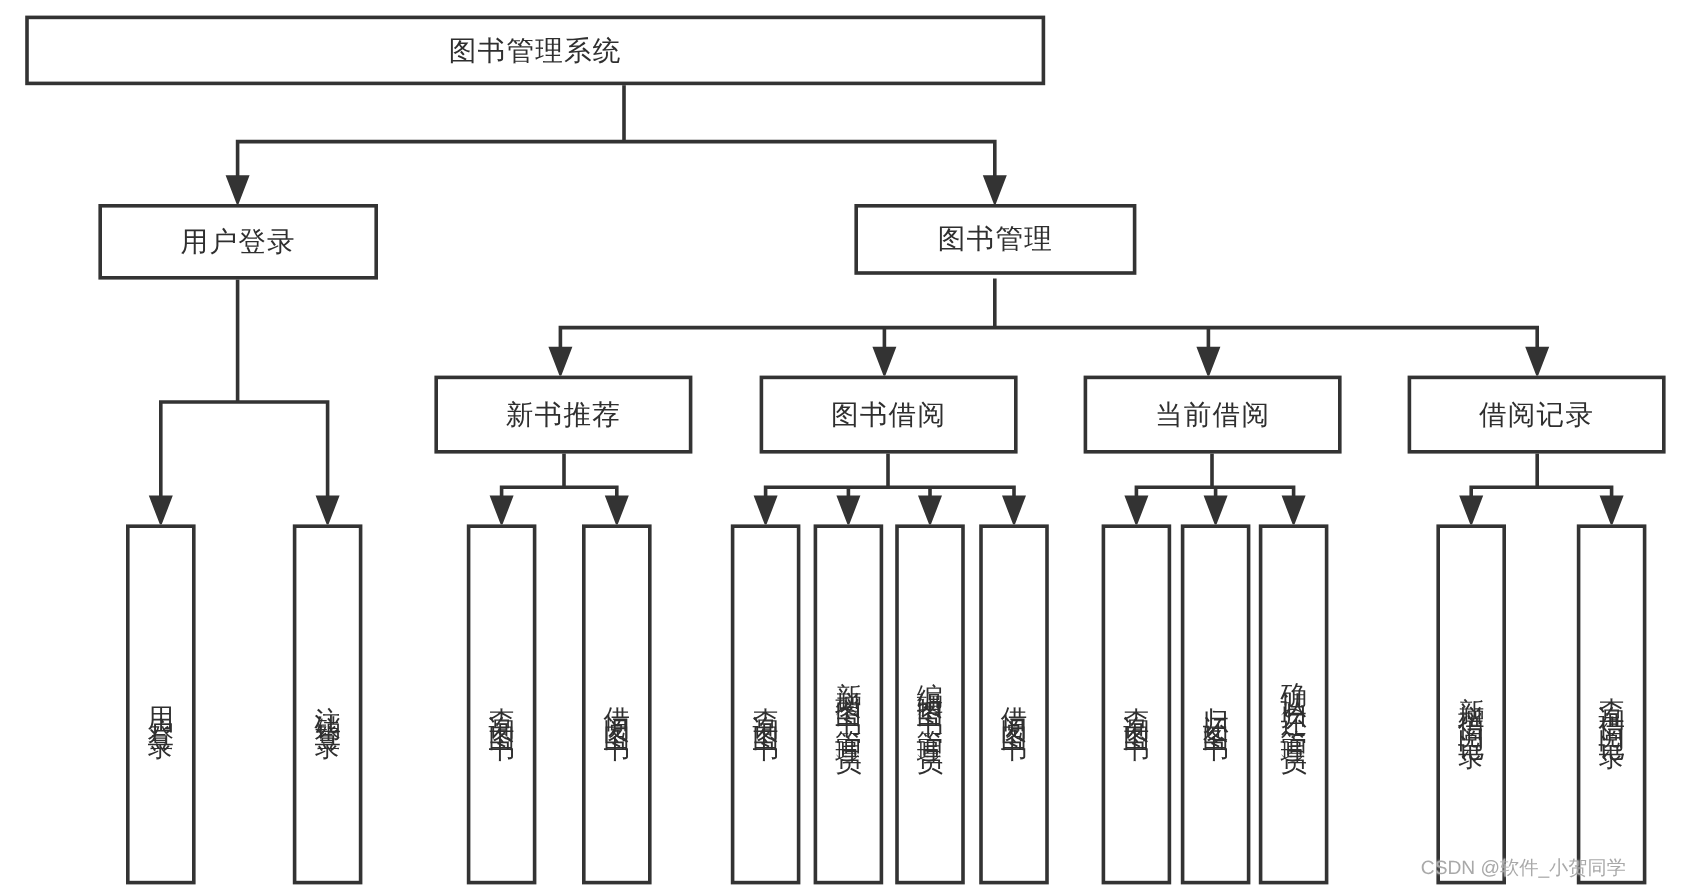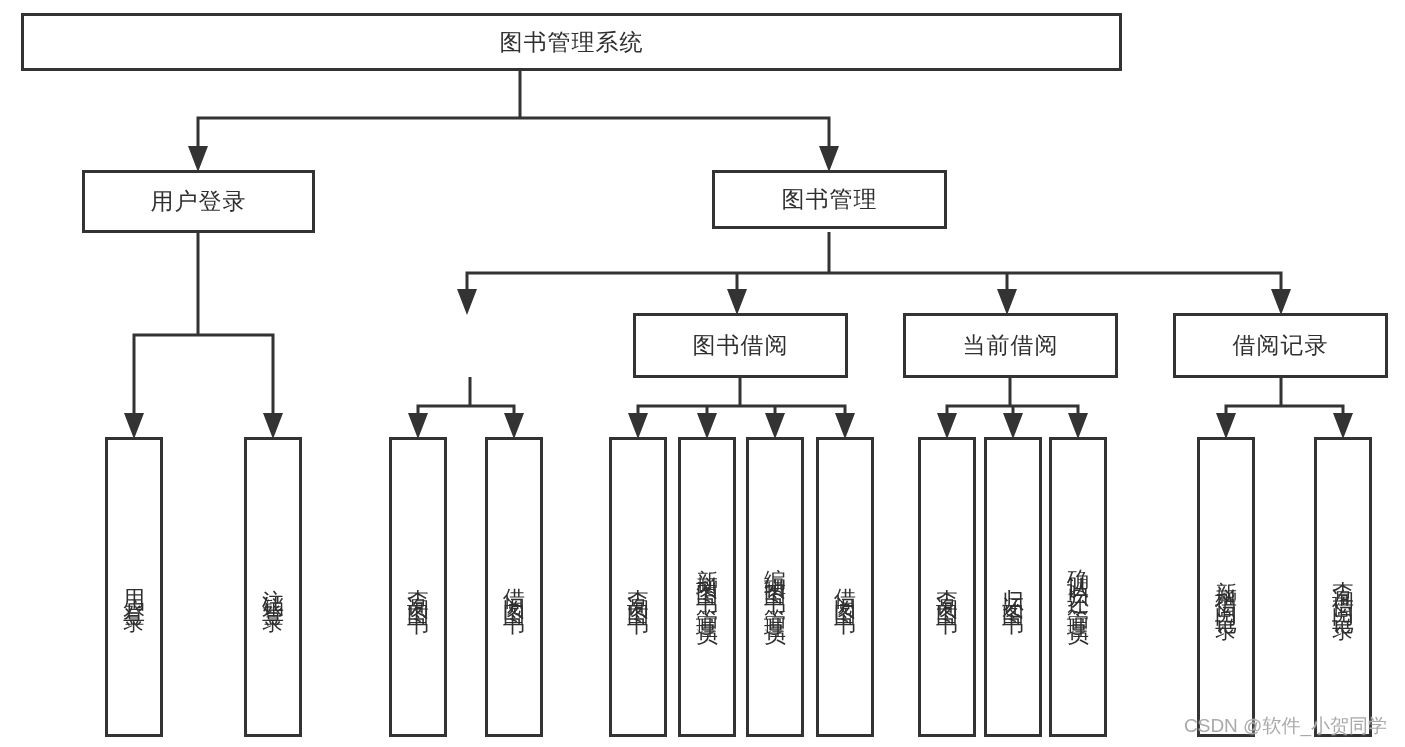--- a/index.html
+++ b/index.html
@@ -57,21 +57,21 @@
   .v-box .label {
     writing-mode: vertical-rl;
     text-orientation: mixed;
     letter-spacing: 8px;
     line-height: 1;
   }
   .watermark {
     position: absolute;
     left: 1184px;
     top: 713px;
-    font-size: 19px;
+    font-size: 16px;
     color: var(--watermark);
     white-space: nowrap;
     z-index: 5;
     text-shadow: 0 0 2px rgba(255,255,255,0.85);
   }
 </style>
 </head>
 <body>
 
 <div class="stage">
@@ -114,31 +114,34 @@
       M765 413 H785 L775 439 Z
       M835 413 H855 L845 439 Z
       M937 413 H957 L947 439 Z
       M1003 413 H1023 L1013 439 Z
       M1068 413 H1088 L1078 439 Z
       M1216 413 H1236 L1226 439 Z
       M1333 413 H1353 L1343 439 Z
     "></path>
   </svg>
 
-  <div class="box h-box" style="left:21px; top:13px; width:1101px; height:58px;">
+  <div class="box h-box" style="left:21px; top:13px; width:850px; height:58px;">
     <span class="label">图书管理系统</span>
   </div>
 
   <div class="box h-box" style="left:82px; top:170px; width:233px; height:63px;">
     <span class="label">用户登录</span>
   </div>
   <div class="box h-box" style="left:712px; top:170px; width:235px; height:59px;">
     <span class="label">图书管理</span>
   </div>
 
+  <div class="box h-box" style="left:362px; top:313px; width:215px; height:65px;">
+    <span class="label">新书推荐</span>
+  </div>
   <div class="box h-box" style="left:903px; top:313px; width:215px; height:65px;">
     <span class="label">当前借阅</span>
   </div>
   <div class="box h-box" style="left:633px; top:313px; width:215px; height:65px;">
     <span class="label">图书借阅</span>
   </div>
   <div class="box h-box" style="left:1173px; top:313px; width:215px; height:65px;">
     <span class="label">借阅记录</span>
   </div>
 

